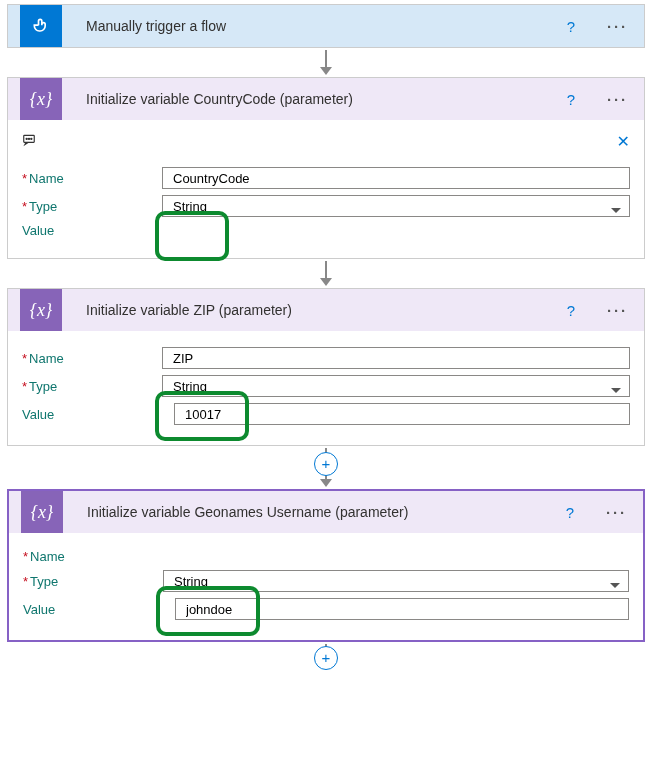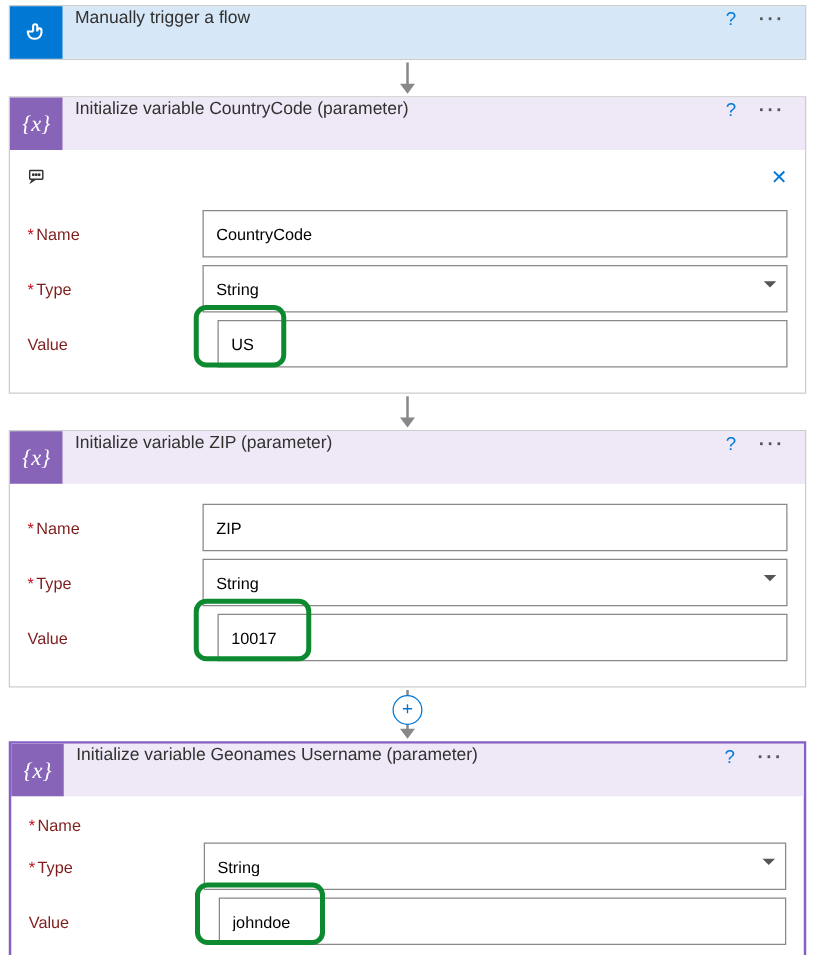--- a/index.html
+++ b/index.html
@@ -1,35 +1,35 @@
 <!DOCTYPE html>
 <html><head>
 <meta charset="utf-8">
 <style>
   * { box-sizing: border-box; font-family: "Segoe UI", Arial, sans-serif; }
   body { margin: 0; padding: 4px; background: #fff; width: 652px; font-size: 13px; color: #323130; }
   .card { border: 1px solid #ccc; background: #fff; margin: 0 3px; }
   .card.selected { border: 2px solid #8661c5; }
-  .card-header { display: flex; align-items: flex-start; height: 42px; padding: 0 12px 0 0; gap: 10px; }
+  .card-header { display: flex; align-items: center; height: 42px; padding: 0 12px 0 12px; gap: 24px; }
   .hdr-blue { background: #d6e8f7; }
   .hdr-purple { background: #efe8f7; }
   .hdr-icon { width: 42px; height: 42px; display: flex; align-items: center; justify-content: center; color: #fff; font-size: 18px; flex: 0 0 42px; }
   .hdr-icon.blue { background: #0078d4; }
   .hdr-icon.purple { background: #8764b8; }
   .hdr-title { flex: 1 1 auto; font-size: 14px; }
   .hdr-help, .hdr-menu { color: #0078d4; cursor: pointer; font-size: 15px; padding: 2px 4px; }
   .hdr-menu { color: #555; letter-spacing: 2px; font-weight: bold; }
   .card-body { padding: 10px 14px 14px 14px; }
   .note-row { display: flex; align-items: center; gap: 8px; padding: 2px 0 10px 0; font-size: 12px; color: #333; }
   .note-row .close { margin-left: auto; color: #0078d4; cursor: pointer; font-size: 16px; }
   .field-row { display: flex; align-items: center; margin: 6px 0; }
-  .field-label { width: 140px; font-size: 13px; color: #7f1d1d; }
+  .field-label { width: 140px; font-size: 13px; color: #0f766e; }
   .req::before { content: "*"; color: #c50f1f; margin-right: 2px; }
   .field-control { flex: 1; }
-  .text-input { width: 100%; height: 38px; border: 1px solid #8a8886; padding: 0 10px; font-size: 13px; background: #fff; }
+  .text-input { width: 100%; height: 22px; border: 1px solid #8a8886; padding: 0 10px; font-size: 13px; background: #fff; }
   .select { position: relative; }
   .select .text-input { padding-right: 26px; }
   .select::after { content: ""; position: absolute; right: 9px; top: 13px; width: 0; height: 0; border-left: 5px solid transparent; border-right: 5px solid transparent; border-top: 5px solid #555; pointer-events: none; }
   .highlight { position: absolute; border: 4px solid #0d8a2f; border-radius: 10px; pointer-events: none; }
   .rel { position: relative; gap: 12px; }
   .connector { display: flex; flex-direction: column; align-items: center; margin: 2px 0; }
   .arrow-line { width: 2px; height: 18px; background: #888; }
   .arrow-head { width: 0; height: 0; border-left: 6px solid transparent; border-right: 6px solid transparent; border-top: 8px solid #888; margin-top: -1px; }
   .plus-btn { width: 24px; height: 24px; border: 1px solid #0078d4; border-radius: 50%; background: #fff; color: #0078d4; font-size: 15px; line-height: 22px; text-align: center; cursor: pointer; margin: -4px 0; position: relative; z-index: 1; }
   .tooltip-icon { font-size: 14px; color: #333; }
@@ -81,21 +81,20 @@
     <div class="field-row">
       <div class="field-label req">Name</div>
       <div class="field-control"><input class="text-input" value="CountryCode" style=""></div>
     </div>
     <div class="field-row">
       <div class="field-label req">Type</div>
       <div class="field-control select"><input class="text-input" readonly="" value="String" style=""></div>
     </div>
     <div class="field-row rel">
       <div class="field-label">Value</div>
-      <div class="field-control"><input class="text-input" value="US" style=""></div>
       <div class="highlight" style="left:133px;top:-12px;width:74px;height:50px"></div>
     </div>
   </div>
 </div>
 
 <div class="connector">
   <div class="arrow-line"></div>
     <div class="arrow-head"></div>
 </div>
 

